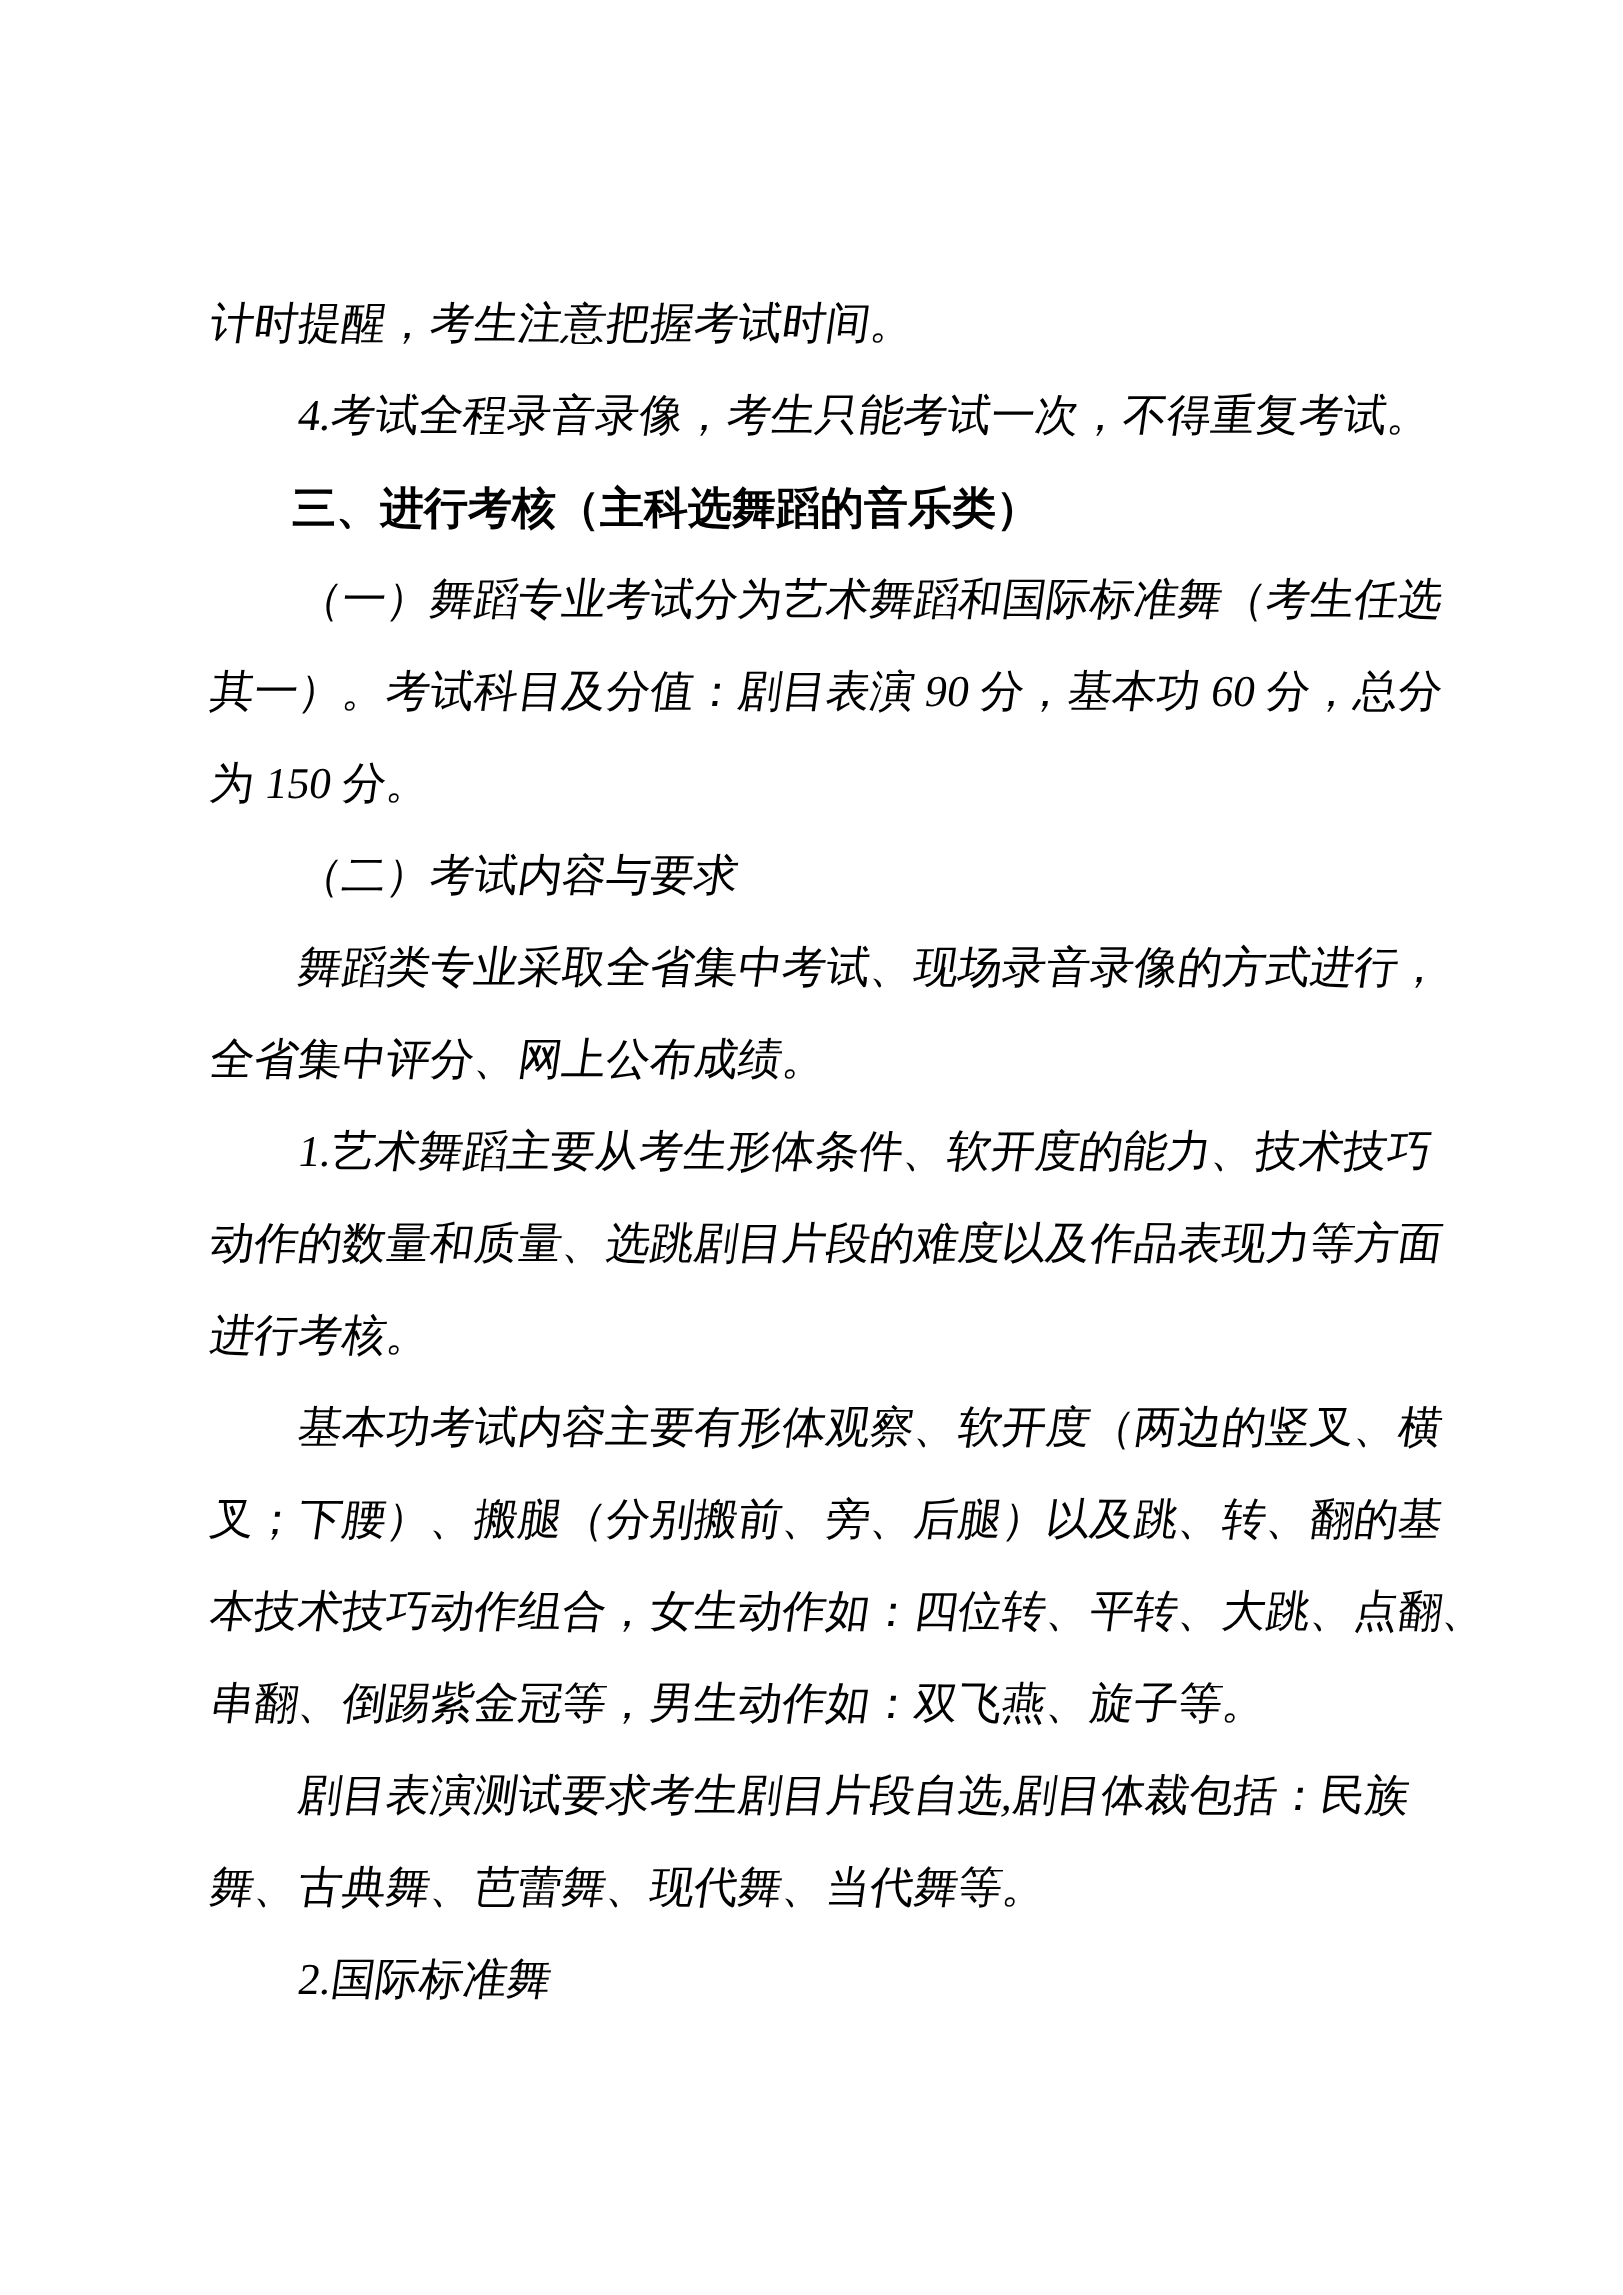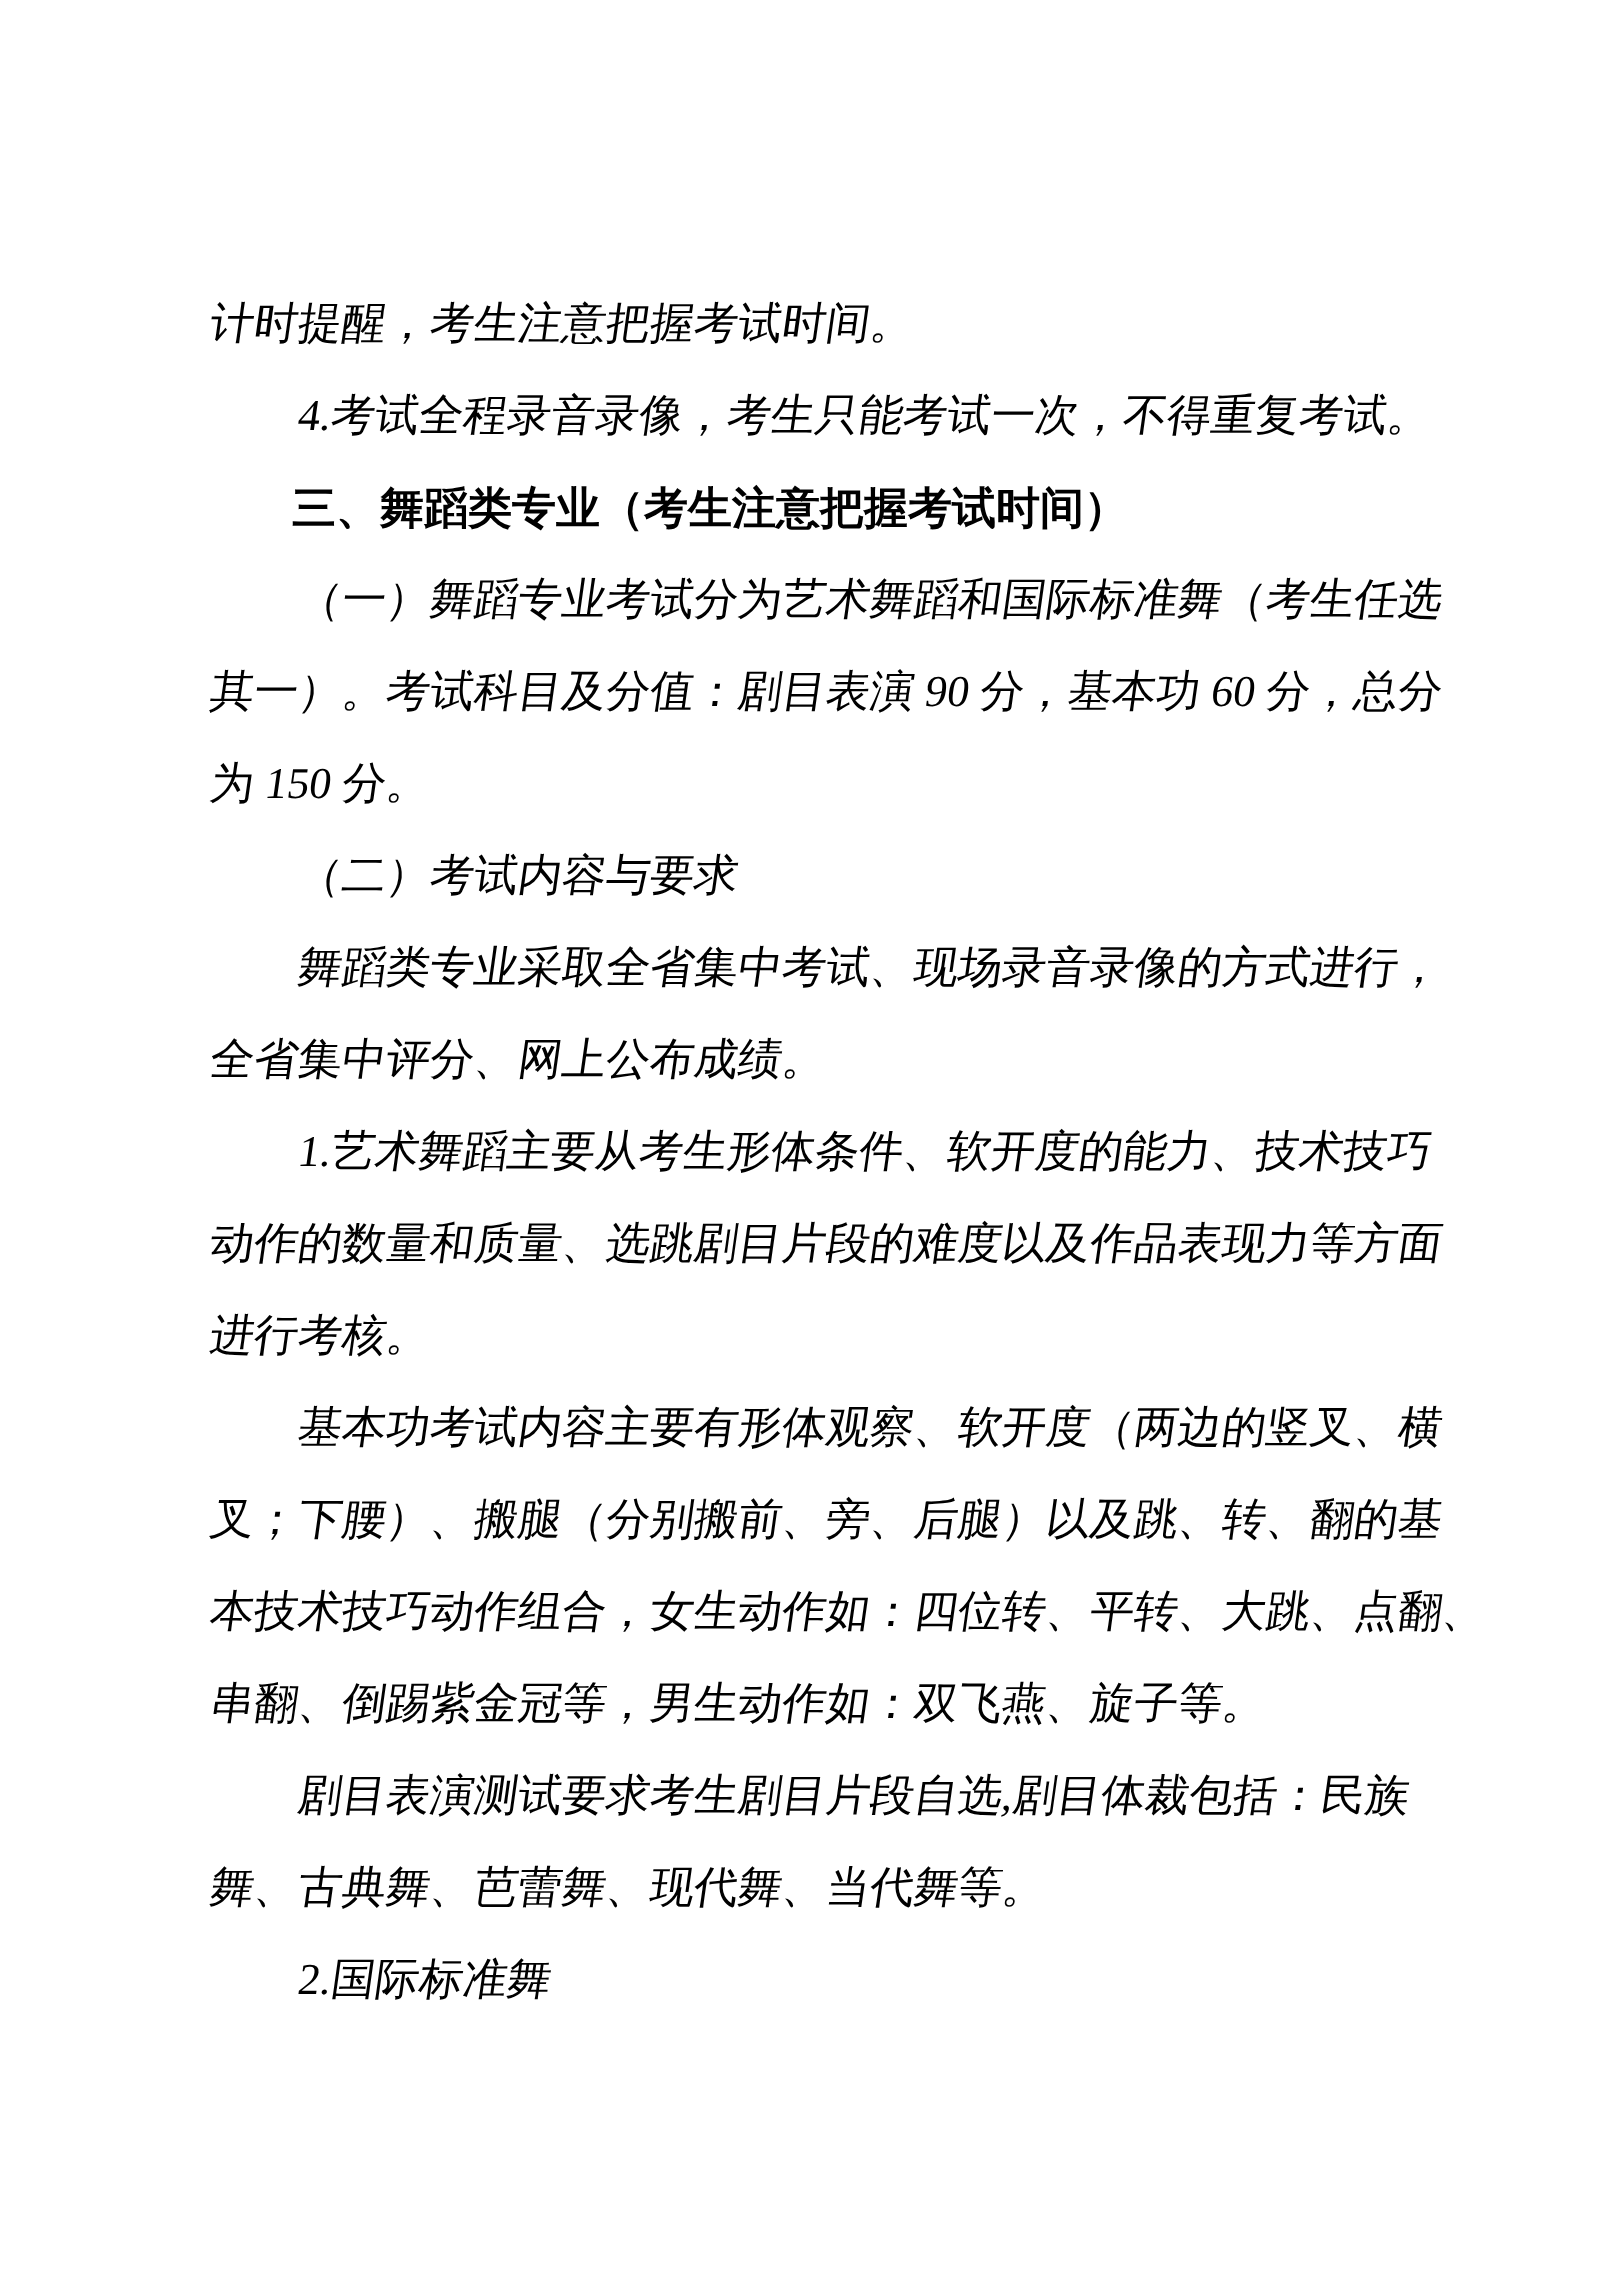--- a/index.html
+++ b/index.html
@@ -38,21 +38,21 @@
     padding-left: 88px;
   }
 </style>
 </head>
 <body>
 
 <div class="page">
   <div class="doc">
       <div class="line">计时提醒，考生注意把握考试时间。</div>
       <div class="line indent">4.考试全程录音录像，考生只能考试一次，不得重复考试。</div>
-      <div class="line indent bold">三、舞蹈类专业（考生注意把握考试时间）</div>
+      <div class="line indent bold">三、进行考核（主科选舞蹈的音乐类）</div>
       <div class="line indent">（一）舞蹈专业考试分为艺术舞蹈和国际标准舞（考生任选</div>
       <div class="line">其一）。考试科目及分值：剧目表演 90 分，基本功 60 分，总分</div>
       <div class="line">为 150 分。</div>
       <div class="line indent">（二）考试内容与要求</div>
       <div class="line indent">舞蹈类专业采取全省集中考试、现场录音录像的方式进行，</div>
       <div class="line">全省集中评分、网上公布成绩。</div>
       <div class="line indent">1.艺术舞蹈主要从考生形体条件、软开度的能力、技术技巧</div>
       <div class="line">动作的数量和质量、选跳剧目片段的难度以及作品表现力等方面</div>
       <div class="line">进行考核。</div>
       <div class="line indent">基本功考试内容主要有形体观察、软开度（两边的竖叉、横</div>

